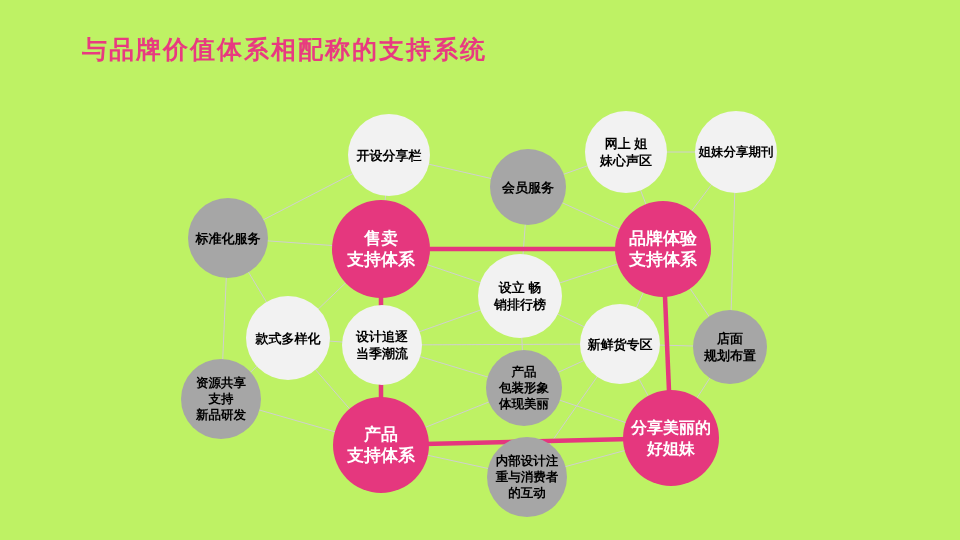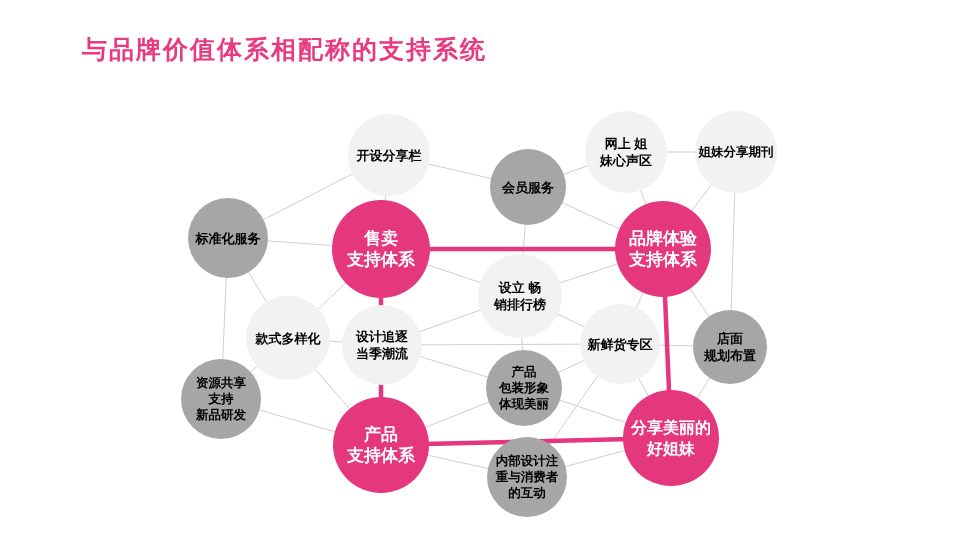--- a/index.html
+++ b/index.html
@@ -1,19 +1,19 @@
 <!DOCTYPE html>
 <html><head>
 <meta charset="utf-8">
 <style>
   html,body{margin:0;padding:0;background:#000;}
   .slide{
     position:relative;
     width:960px;height:540px;
-    background:#ffffff;
+    background:#bef264;
     overflow:hidden;
     font-family:"Liberation Sans","DejaVu Sans",sans-serif;
   }
   .slide-title{
     position:absolute;
     left:82px;top:33px;
     font-size:25px;
     font-weight:bold;
     letter-spacing:2px;
     color:#e83a80;

